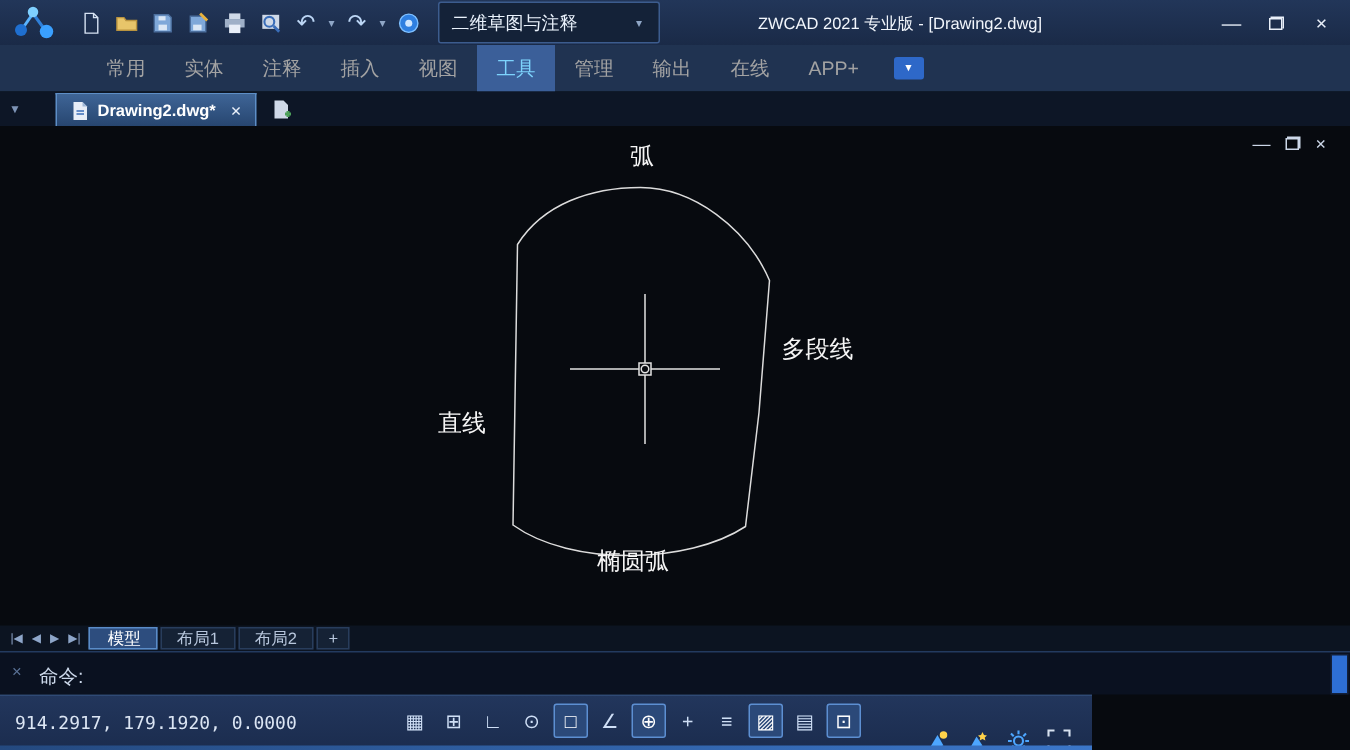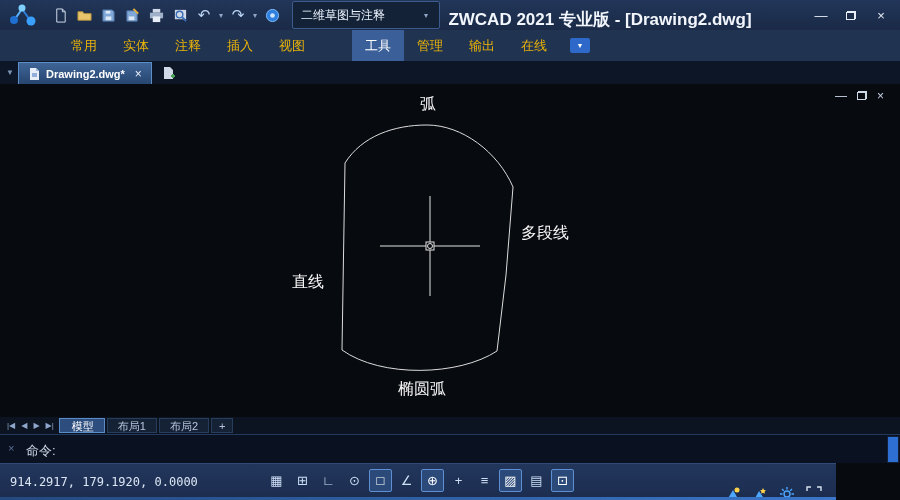--- a/index.html
+++ b/index.html
@@ -13,57 +13,57 @@
   .qat { display:flex; align-items:center; margin-left:10px; }
   .qbtn { width:24px; height:22px; display:flex; align-items:center; justify-content:center;
     color:#d6e2f2; border-radius:2px; }
   .qbtn svg { width:15px; height:15px; }
   .arrow-btn { font-size:15px; color:#bcd6f5; }
   .dd-caret { color:#8fa6c6; font-size:8px; width:10px; text-align:center; }
   .workspace { display:flex; align-items:center; justify-content:space-between; gap:6px;
     background:#142238; border:1px solid #3c5c8e; border-radius:2px; height:20px;
     padding:13px 8px; margin-left:8px; color:#eaf2fc; font-size:12px; width:148px; }
   .apptitle { position:absolute; left:600px; top:8px; transform:translateX(-50%);
-    color:#f2f6fc; font-size:17px; white-space:nowrap;font-weight:bold; }
+    color:#f2f6fc; font-size:11px; white-space:nowrap; }
   .winbtns { margin-left:auto; display:flex; gap:4px; }
   .winbtn { width:26px; height:20px; display:flex; align-items:center; justify-content:center;
     color:#e9eff9; font-size:13px; }
   .glyph-restore { position:relative; width:10px; height:9px; display:inline-block; color:#e9eff9; }
   .glyph-restore::before { content:""; position:absolute; top:0; right:0; width:7px; height:6px; border:1px solid currentColor; }
   .glyph-restore::after { content:""; position:absolute; bottom:0; left:0; width:7px; height:6px; border:1px solid currentColor; background:#1d2e4d; }
 
   
   .ribbonrow { position:absolute; left:0; top:30px; width:900px; height:31px;
     background:#203351; display:flex; align-items:center; padding-left:58px; }
-  .rtab { padding:0 13px; height:31px; line-height:31px; color:#eab308; font-size:13px; cursor:default; }
-  .rtab.active { background:#3b5f99; color:#ffffff;margin-left:34px; }
+  .rtab { padding:0 13px; height:31px; line-height:31px; color:#a3a3a3; font-size:13px; cursor:default; }
+  .rtab.active { background:#3b5f99; color:#7dd3fc; }
   .ribbon-collapse { margin-left:10px; width:20px; height:15px; background:#2e68c8;
     border-radius:2px; color:#fff; font-size:7px; display:flex; align-items:center; justify-content:center; }
 
   
   .docbar { position:absolute; left:0; top:61px; width:900px; height:23px;
     background:#0d1626; display:flex; align-items:flex-end; padding-left:2px; }
   .doc-expand { color:#7d94b6; font-size:8px; width:16px; text-align:center; align-self:center; }
   .doctab { display:flex; align-items:center; gap:6px; height:22px; padding:0 9px;
     background:linear-gradient(#3e6496,#274670); border:1px solid #5d8ec7; border-bottom:none;
-    color:#fff; font-size:11px; font-weight:bold; }
+    color:#fff; font-size:11px; font-weight:bold;margin-left:19px; }
   .doctab svg { width:12px; height:12px; }
   .doctab-close { font-weight:normal; font-size:12px; margin-left:4px; color:#eaf1fb; }
   .newtab-btn { margin-left:6px; width:22px; height:19px; display:flex; align-items:center;
     justify-content:center; align-self:center; }
   .newtab-btn svg { width:14px; height:14px; }
 
   
   .canvas { position:absolute; left:0; top:84px; width:900px; height:333px; background:#070a0f; }
   .canvas svg.draw { position:absolute; left:0; top:0; }
   .shape-label { position:absolute; color:#f5f5f5; font-size:16px; white-space:nowrap; }
   .lbl-arc { left:420px; top:10px; }
   .lbl-line { left:292px; top:150px;margin-top:38px; }
   .lbl-polyline { left:521px; top:139px; }
-  .lbl-earc { left:398px; top:295px; }
+  .lbl-earc { left:398px; top:280px; }
   .canvas-controls { position:absolute; top:5px; right:16px; display:flex; gap:10px; align-items:center;
     color:#ccd7e8; font-size:12px; }
   .canvas-controls .glyph-restore { color:#ccd7e8; }
   .canvas-controls .glyph-restore::after { background:#070a0f; }
 
   
   .layoutbar { position:absolute; left:0; top:417px; width:900px; height:17px;
     background:#0c1421; display:flex; align-items:center; padding-left:4px; font-size:11px; }
   .nav-btn { color:#8ea6c9; font-size:8px; padding:0 3px; }
   .ltab { padding:0 10px; height:15px; line-height:14px; margin-left:2px; color:#b7c6dc;
@@ -74,21 +74,21 @@
 
   
   .commandbar { position:absolute; left:0; top:434px; width:900px; height:29px;
     background:#0a1120; border-top:1px solid #233a5f; }
   .cmd-close { position:absolute; left:8px; top:7px; color:#5a7296; font-size:11px; }
   .cmd-text { position:absolute; left:26px; top:7px; color:#ccd8ea; font-size:13px; }
   .cmd-scrollbar { position:absolute; right:1px; top:1px; width:12px; height:27px; background:#132039; }
   .cmd-thumb { position:absolute; left:1px; top:1px; width:10px; height:25px; background:#2e6fd4; }
 
   
-  .statusbar { position:absolute; left:0; top:463px; width:836px; height:37px;
+  .statusbar { position:absolute; left:0; top:463px; width:728px; height:37px;
     background:linear-gradient(#22365c,#1b2c4e); border-top:1px solid #2f4a75; }
   .statusbar::after { content:""; position:absolute; left:0; bottom:0; width:100%; height:3px;
     background:linear-gradient(90deg,#24497f,#3b76c9); }
   .coords { position:absolute; left:10px; top:11px; color:#dce6f4; font-size:12px;
     font-family:"DejaVu Sans Mono","Liberation Mono",monospace; }
   .toggles { position:absolute; left:265px; top:5px; display:flex; gap:3px; }
   .sbtn { width:23px; height:23px; display:flex; align-items:center; justify-content:center;
     color:#cfdff6; font-size:13px; border-radius:2px; border:1px solid transparent; }
   .sbtn.active { border-color:#5d8fd2; background:#2b4979; color:#fff; }
   .right-group { position:absolute; right:14px; top:7px; display:flex; align-items:center; gap:11px; }
@@ -180,20 +180,21 @@
   <div class="ribbonrow">
     <span class="rtab">常用</span>
     <span class="rtab">实体</span>
     <span class="rtab">注释</span>
     <span class="rtab">插入</span>
     <span class="rtab">视图</span>
     <span class="rtab active">工具</span>
     <span class="rtab">管理</span>
     <span class="rtab">输出</span>
     <span class="rtab">在线</span>
+    <span class="rtab">APP+</span>
     <span class="ribbon-collapse">▼</span>
   </div>
 
   <div class="docbar">
     <span class="doc-expand">▼</span>
     <div class="doctab">
       <svg viewBox="0 0 12 12">
         <path d="M2 0h6l3 3v9H2z" fill="#e8eef8"></path>
           <path d="M8 0v3h3" fill="#9fb8d8"></path>
         <line x1="4" y1="6" x2="9" y2="6" stroke="#3a6db8"></line>

